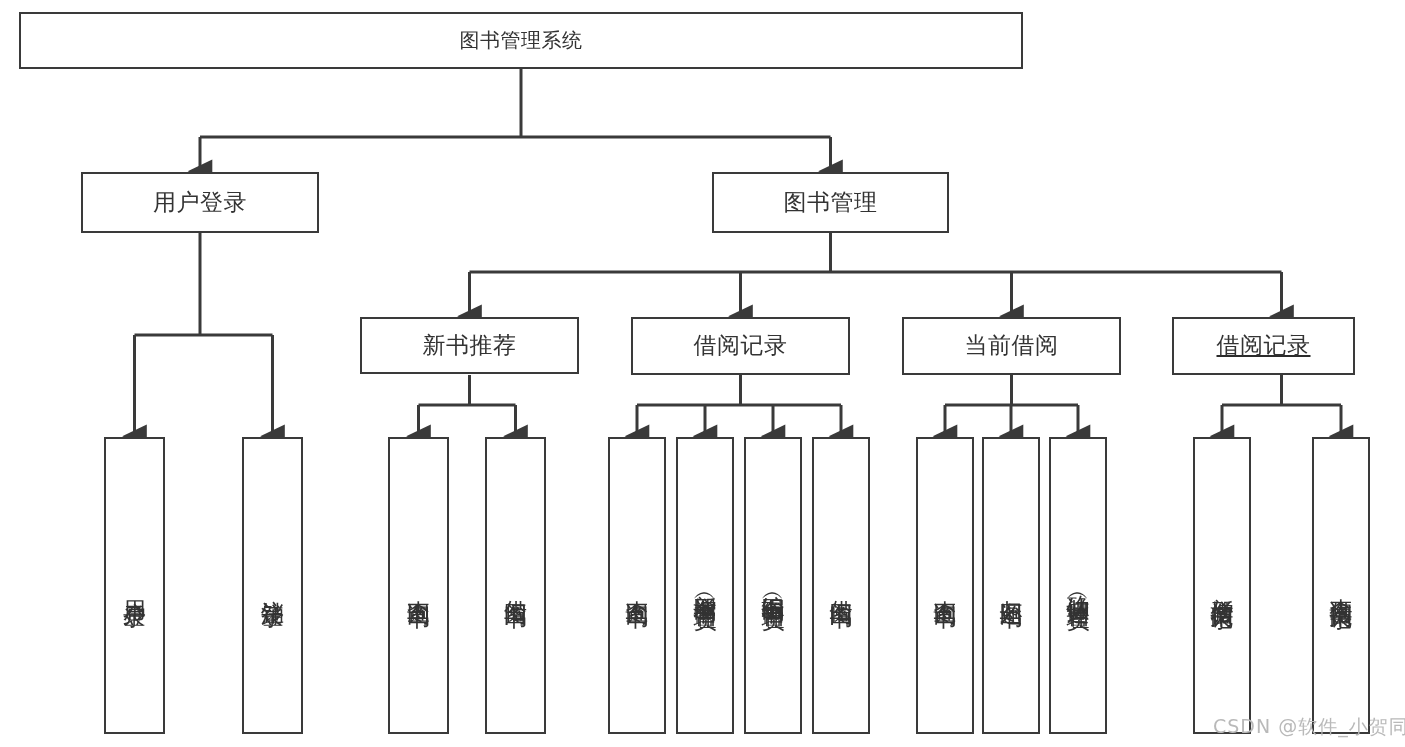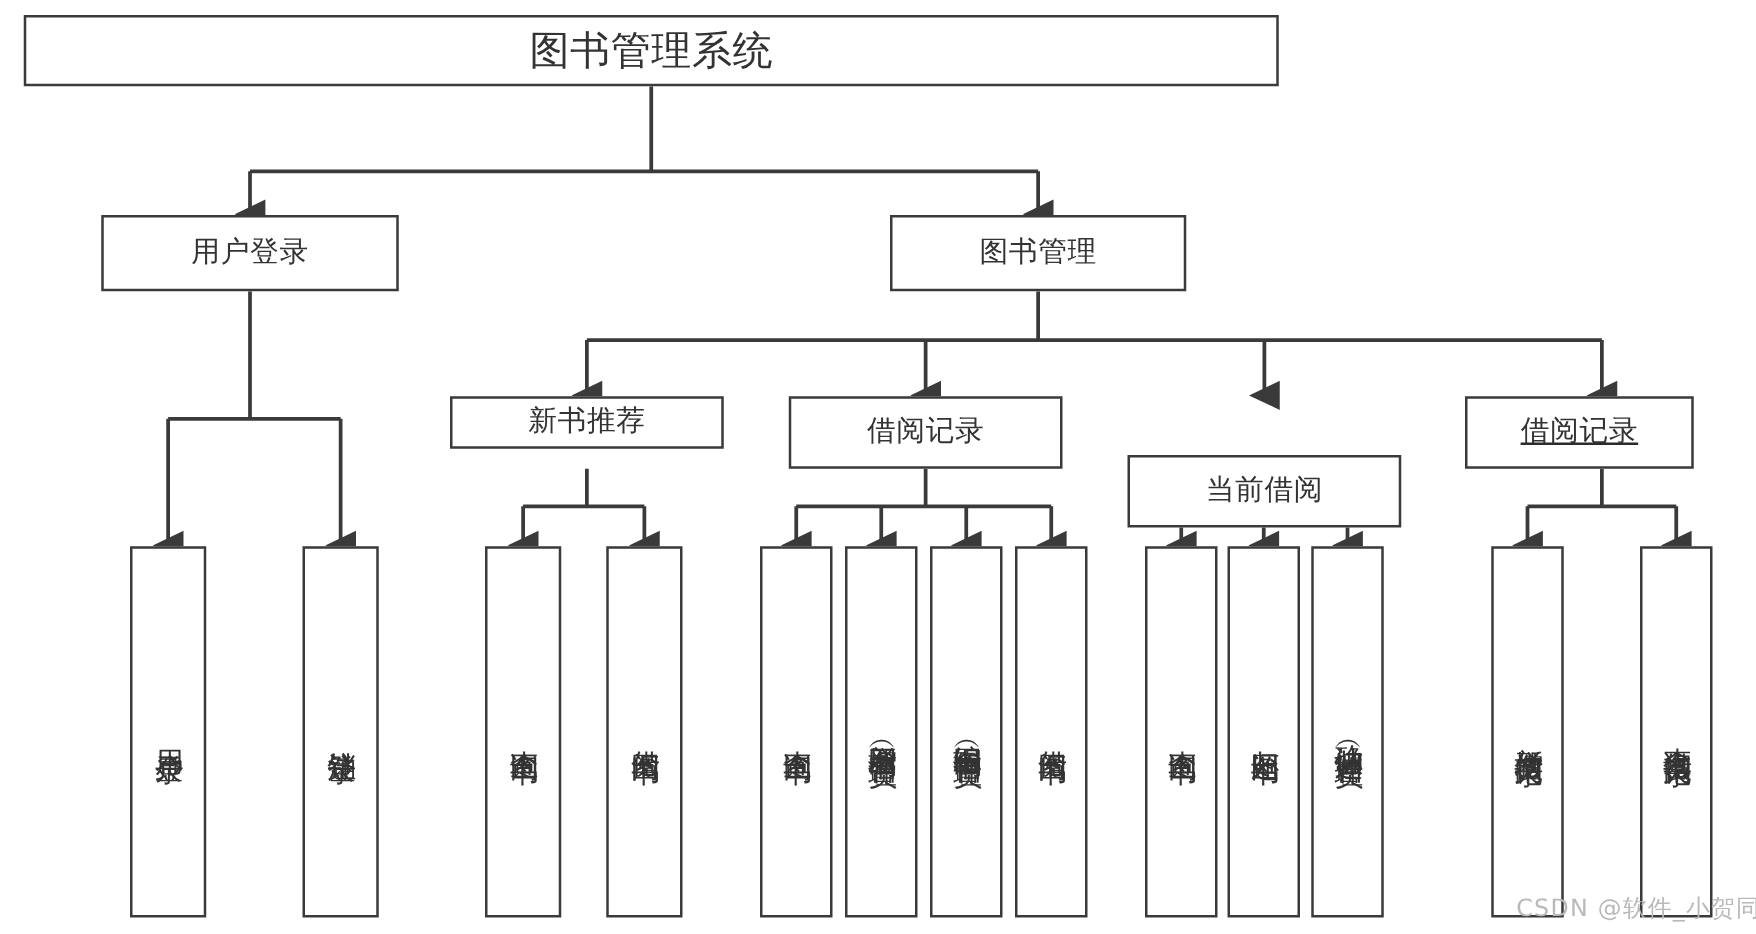--- a/index.html
+++ b/index.html
@@ -41,21 +41,21 @@
   .node-label {
     color: #333333;
     letter-spacing: 0.5px;
     line-height: 1.12;
     white-space: pre;
   }
   .node.horizontal .node-label {
     font-size: 23px;
   }
   .node.root .node-label {
-    font-size: 32px;
+    font-size: 20px;
   }
   .node.vertical {
     align-items: center;
     justify-content: center;
   }
   .node.vertical .node-label {
     writing-mode: vertical-rl;
     text-orientation: upright;
     font-size: 23px;
     letter-spacing: 2px;
@@ -124,27 +124,27 @@
     <span class="node-label">图书管理系统</span>
   </div>
 
   <div class="node horizontal" style="left: 81px; top: 172px; width: 238px; height: 61px;">
     <span class="node-label">用户登录</span>
   </div>
   <div class="node horizontal" style="left: 712px; top: 172px; width: 237px; height: 61px; text-align: right;">
     <span class="node-label">图书管理</span>
   </div>
 
-  <div class="node horizontal" style="left: 360px; top: 317px; width: 219px; height: 42px;">
+  <div class="node horizontal" style="left: 360px; top: 317px; width: 219px; height: 57px;">
     <span class="node-label">新书推荐</span>
   </div>
   <div class="node horizontal" style="left: 631px; top: 317px; width: 219px; height: 58px;">
     <span class="node-label">借阅记录</span>
   </div>
-  <div class="node horizontal" style="left: 902px; top: 317px; width: 219px; height: 58px; margin-top: 47px;">
+  <div class="node horizontal" style="left: 902px; top: 317px; width: 219px; height: 58px;">
     <span class="node-label">当前借阅</span>
   </div>
   <div class="node horizontal" style="left: 1172px; top: 317px; width: 183px; height: 58px; text-decoration: underline;">
     <span class="node-label">借阅记录</span>
   </div>
 
   <div class="node vertical" style="left: 104px; top: 437px; width: 61px; height: 297px;">
     <span class="node-label">用户登录</span>
   </div>
   <div class="node vertical" style="left: 242px; top: 437px; width: 61px; height: 297px;">

